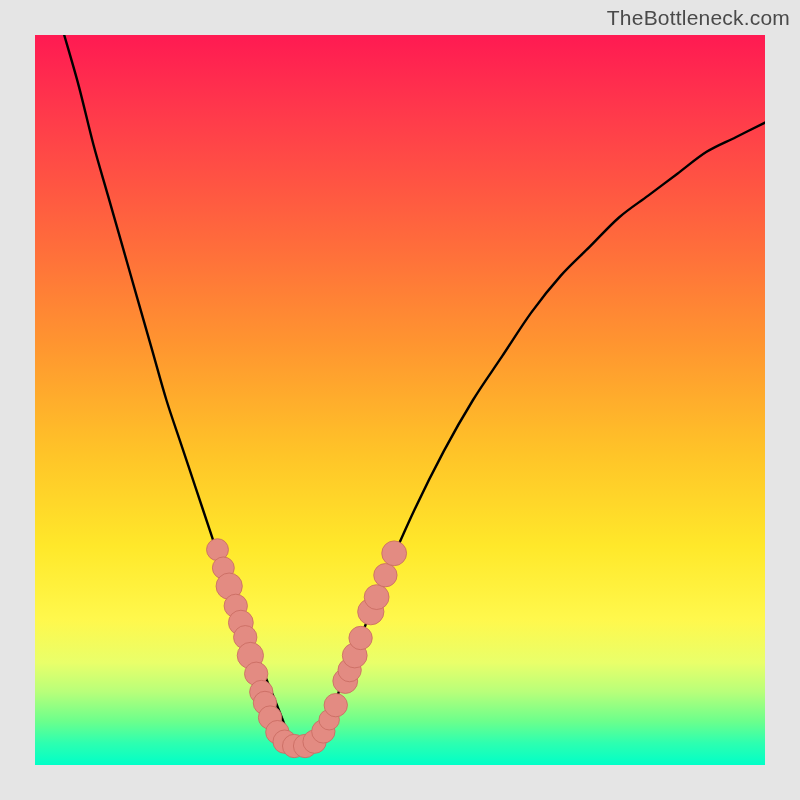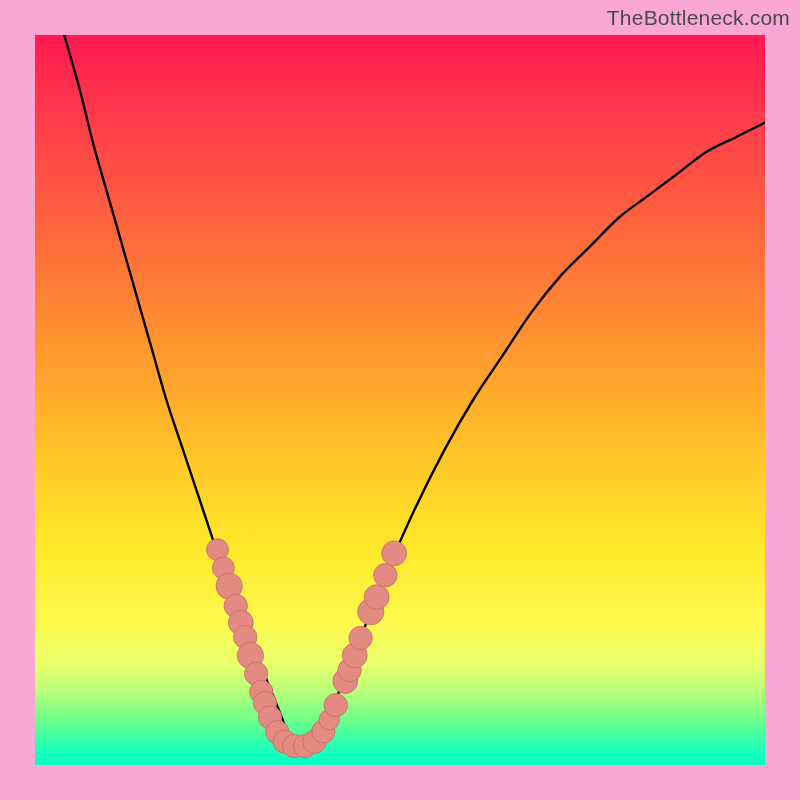--- a/index.html
+++ b/index.html
@@ -10,21 +10,21 @@
     overflow: hidden;
     background: #000;
     font-family: Arial, Helvetica, sans-serif;
   }
   .frame {
     position: absolute;
     left: 0;
     top: 0;
     width: 800px;
     height: 800px;
-    background: #f9a8d4;
+    background: #e5e5e5;
   }
   .plot {
     position: absolute;
     left: 35px;
     top: 35px;
     width: 730px;
     height: 730px;
     background: linear-gradient(to bottom,
       #ff1a52 0%,
       #ff3d4a 12%,

